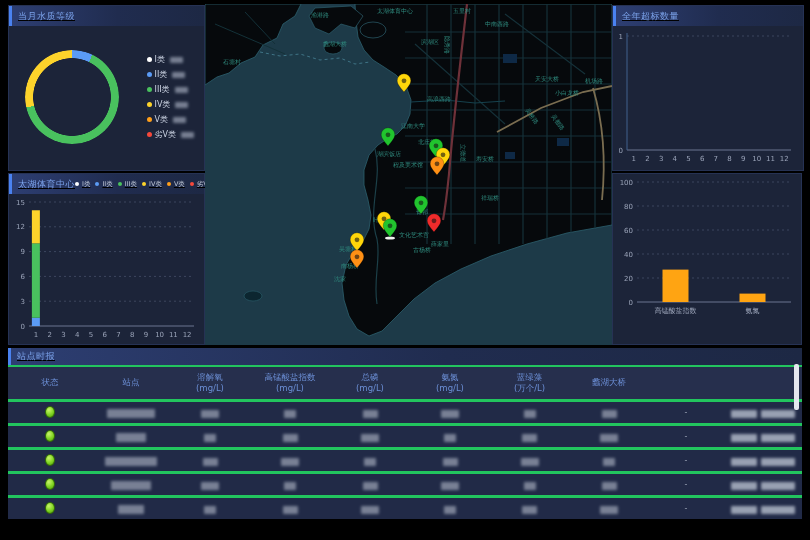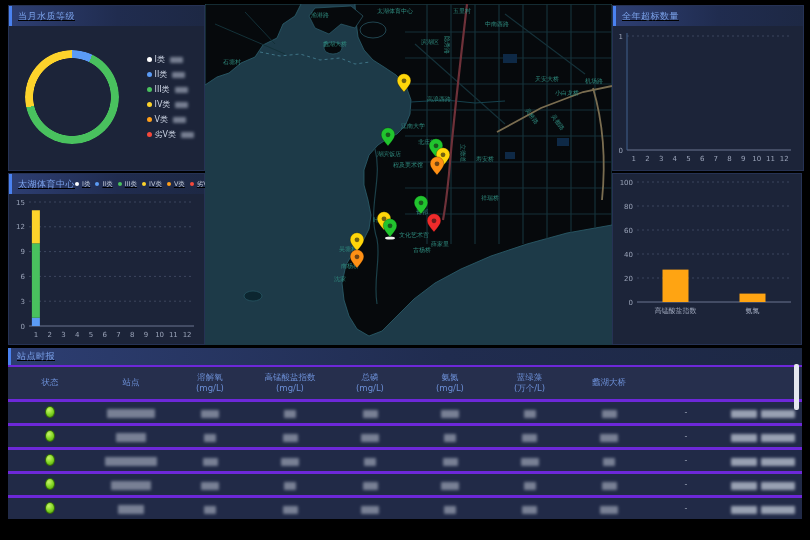--- a/index.html
+++ b/index.html
@@ -3,21 +3,21 @@
 <meta charset="utf-8">
 <style>
   html,body{margin:0;padding:0;background:#000;}
   #app{position:relative;width:810px;height:540px;background:#000;overflow:hidden;
        font-family:"DejaVu Sans",sans-serif;}
   .panel{position:absolute;background:#1c2439;border:1px solid #263254;box-sizing:border-box;}
   #p-month{left:8px;top:5px;width:197px;height:166px;}
   #p-year{left:8px;top:173px;width:197px;height:172px;}
   #p-exceed{left:612px;top:5px;width:192px;height:166px;}
   #p-rate{left:612px;top:173px;width:190px;height:172px;}
-  #p-table{left:8px;top:348px;width:794px;height:168px;background:#6d28d9;border:none;}
+  #p-table{left:8px;top:348px;width:794px;height:168px;background:#22c55e;border:none;}
   #map{position:absolute;left:205px;top:4px;width:407px;height:341px;background:#1d3a48;}
   .phead{height:20px;display:flex;align-items:center;box-sizing:border-box;
          background:linear-gradient(90deg,#2d3e72,#202c4f 55%,#1d2844);
          border-left:3px solid #4a82f0;text-decoration:underline;}
   .ptitle{color:#7ba2ea;font-size:9px;padding-left:6px;letter-spacing:.5px;white-space:nowrap;}
   .rules-link{margin-left:auto;margin-right:8px;color:#aeb6c8;font-size:8px;cursor:pointer;}
   
   .donut-wrap{display:flex;align-items:center;height:142px;}
   .donut{width:94px;height:94px;border-radius:50%;margin-left:16px;
          -webkit-mask:radial-gradient(circle,transparent 58%,#000 59%);

